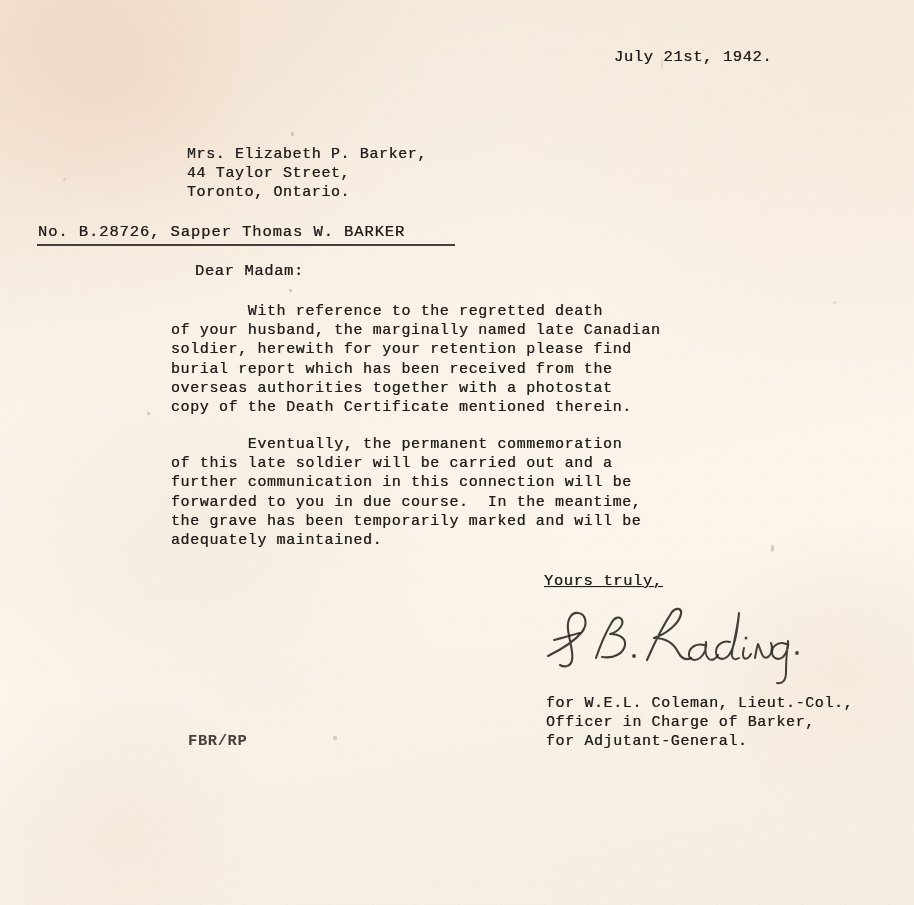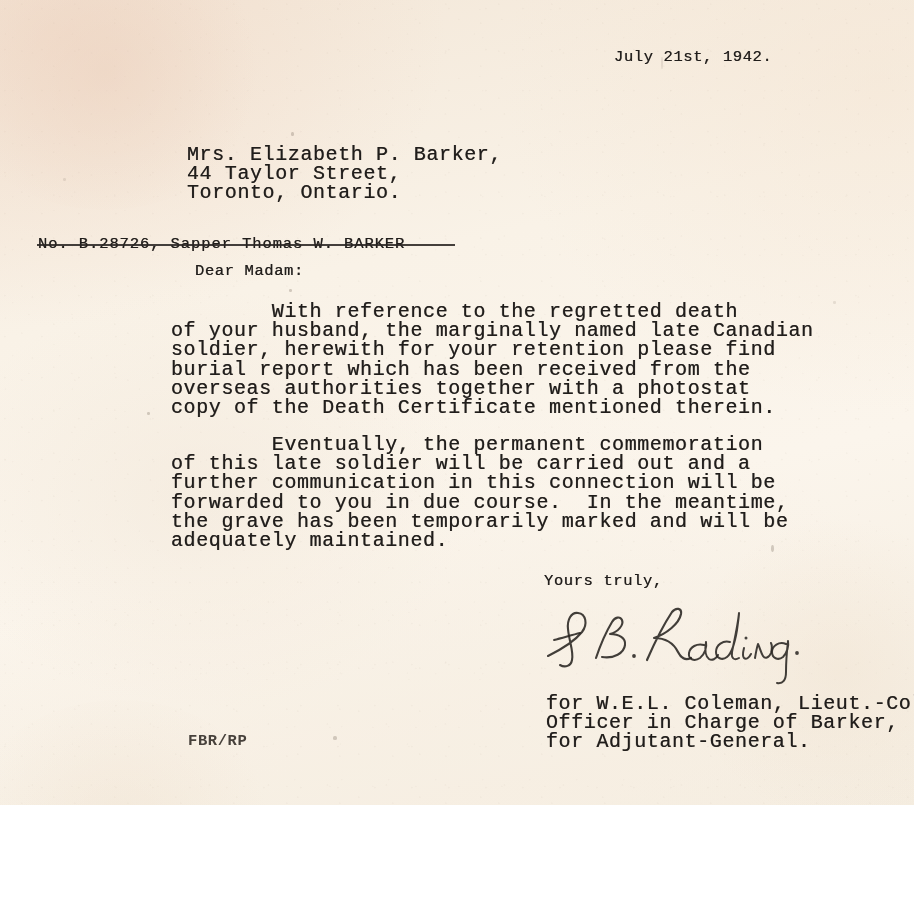--- a/index.html
+++ b/index.html
@@ -5,21 +5,21 @@
 <style>
   html, body {
     margin: 0;
     padding: 0;
     background: #ffffff;
   }
 
   .page {
     position: relative;
     width: 914px;
-    height: 805px;
+    height: 905px;
     overflow: hidden;
     background-color: #f7efe4;
     background-image:
       radial-gradient(ellipse 560px 420px at 6% 4%,   rgba(240,214,196,0.55) 0%, rgba(240,214,196,0) 70%),
       radial-gradient(ellipse 520px 460px at 96% 10%, rgba(244,228,210,0.50) 0%, rgba(244,228,210,0) 72%),
       radial-gradient(ellipse 700px 520px at 50% 96%, rgba(247,239,227,0.70) 0%, rgba(247,239,227,0) 75%),
       radial-gradient(ellipse 380px 300px at 22% 62%, rgba(238,226,210,0.42) 0%, rgba(238,226,210,0) 70%),
       linear-gradient(168deg, #f3e7d8 0%, #f9f2e7 34%, #fbf5ec 62%, #f4ecdf 100%);
     font-family: "Liberation Mono", "DejaVu Sans Mono", monospace;
     color: #2b2724;
@@ -56,54 +56,54 @@
     white-space: pre;
     letter-spacing: 0.6px;
     line-height: 19px;
     font-size: 15.5px;
   }
 
   .block {
     position: absolute;
     white-space: pre;
     letter-spacing: 0.6px;
-    font-size: 20px;
+    font-size: 15px;
     line-height: 19.2px;
   }
 
   .ink {
     color: #201d1b;
     text-shadow:
       0.35px 0 0 rgba(40,36,33,0.38),
       -0.35px 0 0 rgba(40,36,33,0.24),
       0 0.35px 0 rgba(40,36,33,0.28);
   }
 
   .ink-light {
     color: #3a342f;
     opacity: 0.93;
     font-weight: bold;
   }
 
   #date-line        { left: 614px; top: 48px;  }
   #addressee-block  { left: 187px; top: 145px; }
-  #subject-line     { left: 38px;  top: 223px; letter-spacing: 0.9px; margin-top: 12px; }
+  #subject-line     { left: 38px;  top: 223px; letter-spacing: 0.9px; }
   #subject-rule {
     position: absolute;
     left: 37px;
     top: 244px;
     width: 418px;
     height: 2px;
     background: #2a2623;
     opacity: 0.88;
   }
   #salutation       { left: 195px; top: 262px; }
   #para-1           { left: 171px; top: 302px; }
   #para-2           { left: 171px; top: 435px; }
-  #closing-salute   { left: 544px; top: 572px; }
+  #closing-salute   { left: 544px; top: 572px; text-decoration: underline; }
   #signer-block     { left: 546px; top: 694px; }
   #reference-initials { left: 188px; top: 732px; }
 
   .signature {
     position: absolute;
     left: 534px;
     top: 600px;
     width: 270px;
     height: 78px;
     pointer-events: none;

